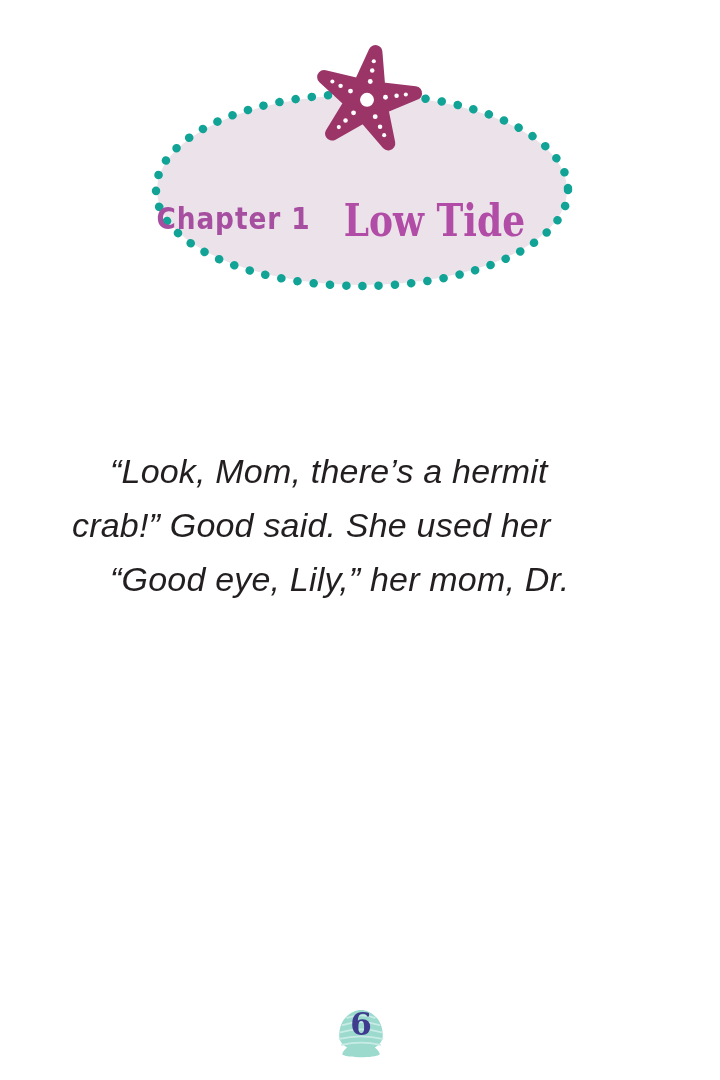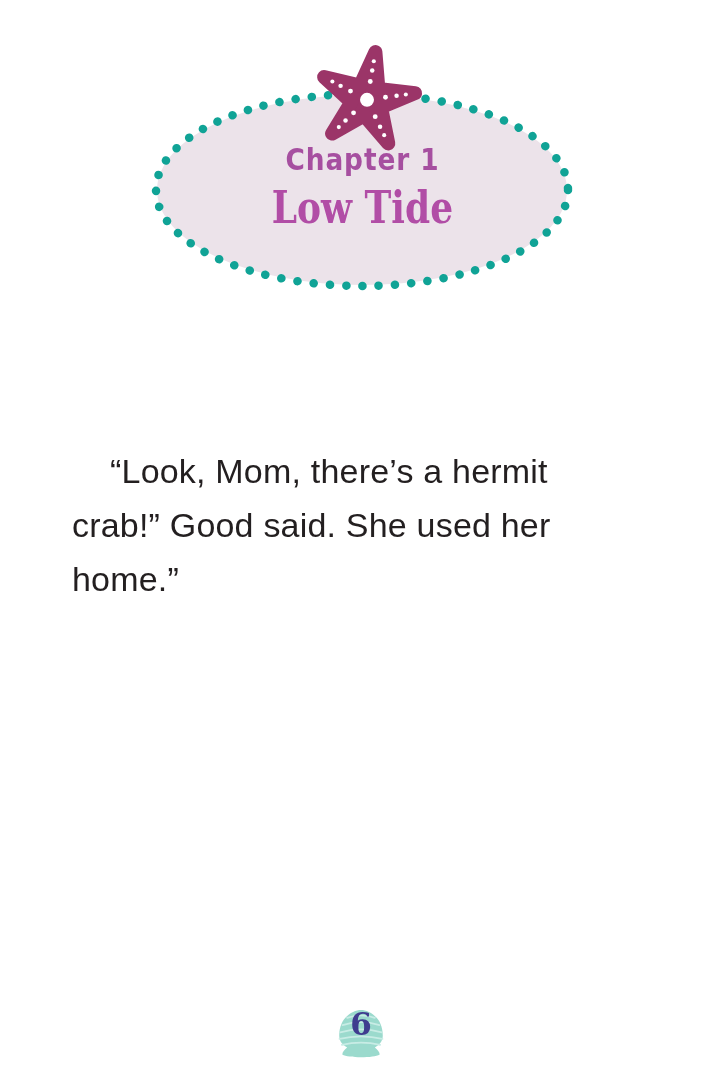--- a/index.html
+++ b/index.html
@@ -14,21 +14,21 @@
   
   .badge {
     position: absolute;
     left: 146px; top: 86px;
     width: 432px; height: 208px;
   }
   .badge svg { position: absolute; left: 0; top: 0; }
   .badge-text {
     position: absolute; left: 0; top: 0;
     width: 100%; height: 100%;
-    display: flex; flex-direction: column;
+    display: flex; flex-direction: row;
     align-items: center;
     padding-top: 56px;
   }
   .kicker {
     font-family: "DejaVu Sans", sans-serif;
     font-size: 30px;
     font-weight: 600;
     color: var(--kicker_purple);
     letter-spacing: 1px;
     transform: scaleX(0.88);
@@ -71,21 +71,21 @@
   
   .story {
     position: absolute;
     left: 72px; top: 444px;
     width: 600px;
     font-size: 34px;
     line-height: 54px;
     color: var(--body_ink);
     letter-spacing: 0.2px;
   }
-  .story .line { white-space: nowrap; }
+  .story .line { white-space: nowrap; font-style: italic; }
   .story .indent { padding-left: 38px; }
 
   
   .footer {
     position: absolute;
     left: 328px; top: 1002px;
     width: 66px; height: 62px;
   }
   .footer svg { position: absolute; left: 0; top: 0; width: 100%; height: 100%; }
   .shell-body { fill: var(--shell_teal); }
@@ -142,21 +142,21 @@
       <circle class="star-dot" cx="22.9" cy="42.3" r="2.2"></circle>
     </g>
   </svg>
 
   <div class="story">
     <div>
       <div class="line indent">“Look, Mom, there’s a hermit</div>
       <div class="line">crab!” Good said. She used her</div>
     </div>
     <div>
-      <div class="line">home.”</div>
+      <div class="line indent">“Good eye, Lily,” her mom, Dr.</div>
     </div>
   </div>
 
   <div class="footer">
     <svg viewBox="0 0 100 88" aria-hidden="true">
       <path class="shell-body" d="M 17 48
            C 17 20, 38 9, 50 9
            C 62 9, 83 20, 83 48
            C 83 57, 77 62, 71 66
            C 76 70, 79 74, 78 77

